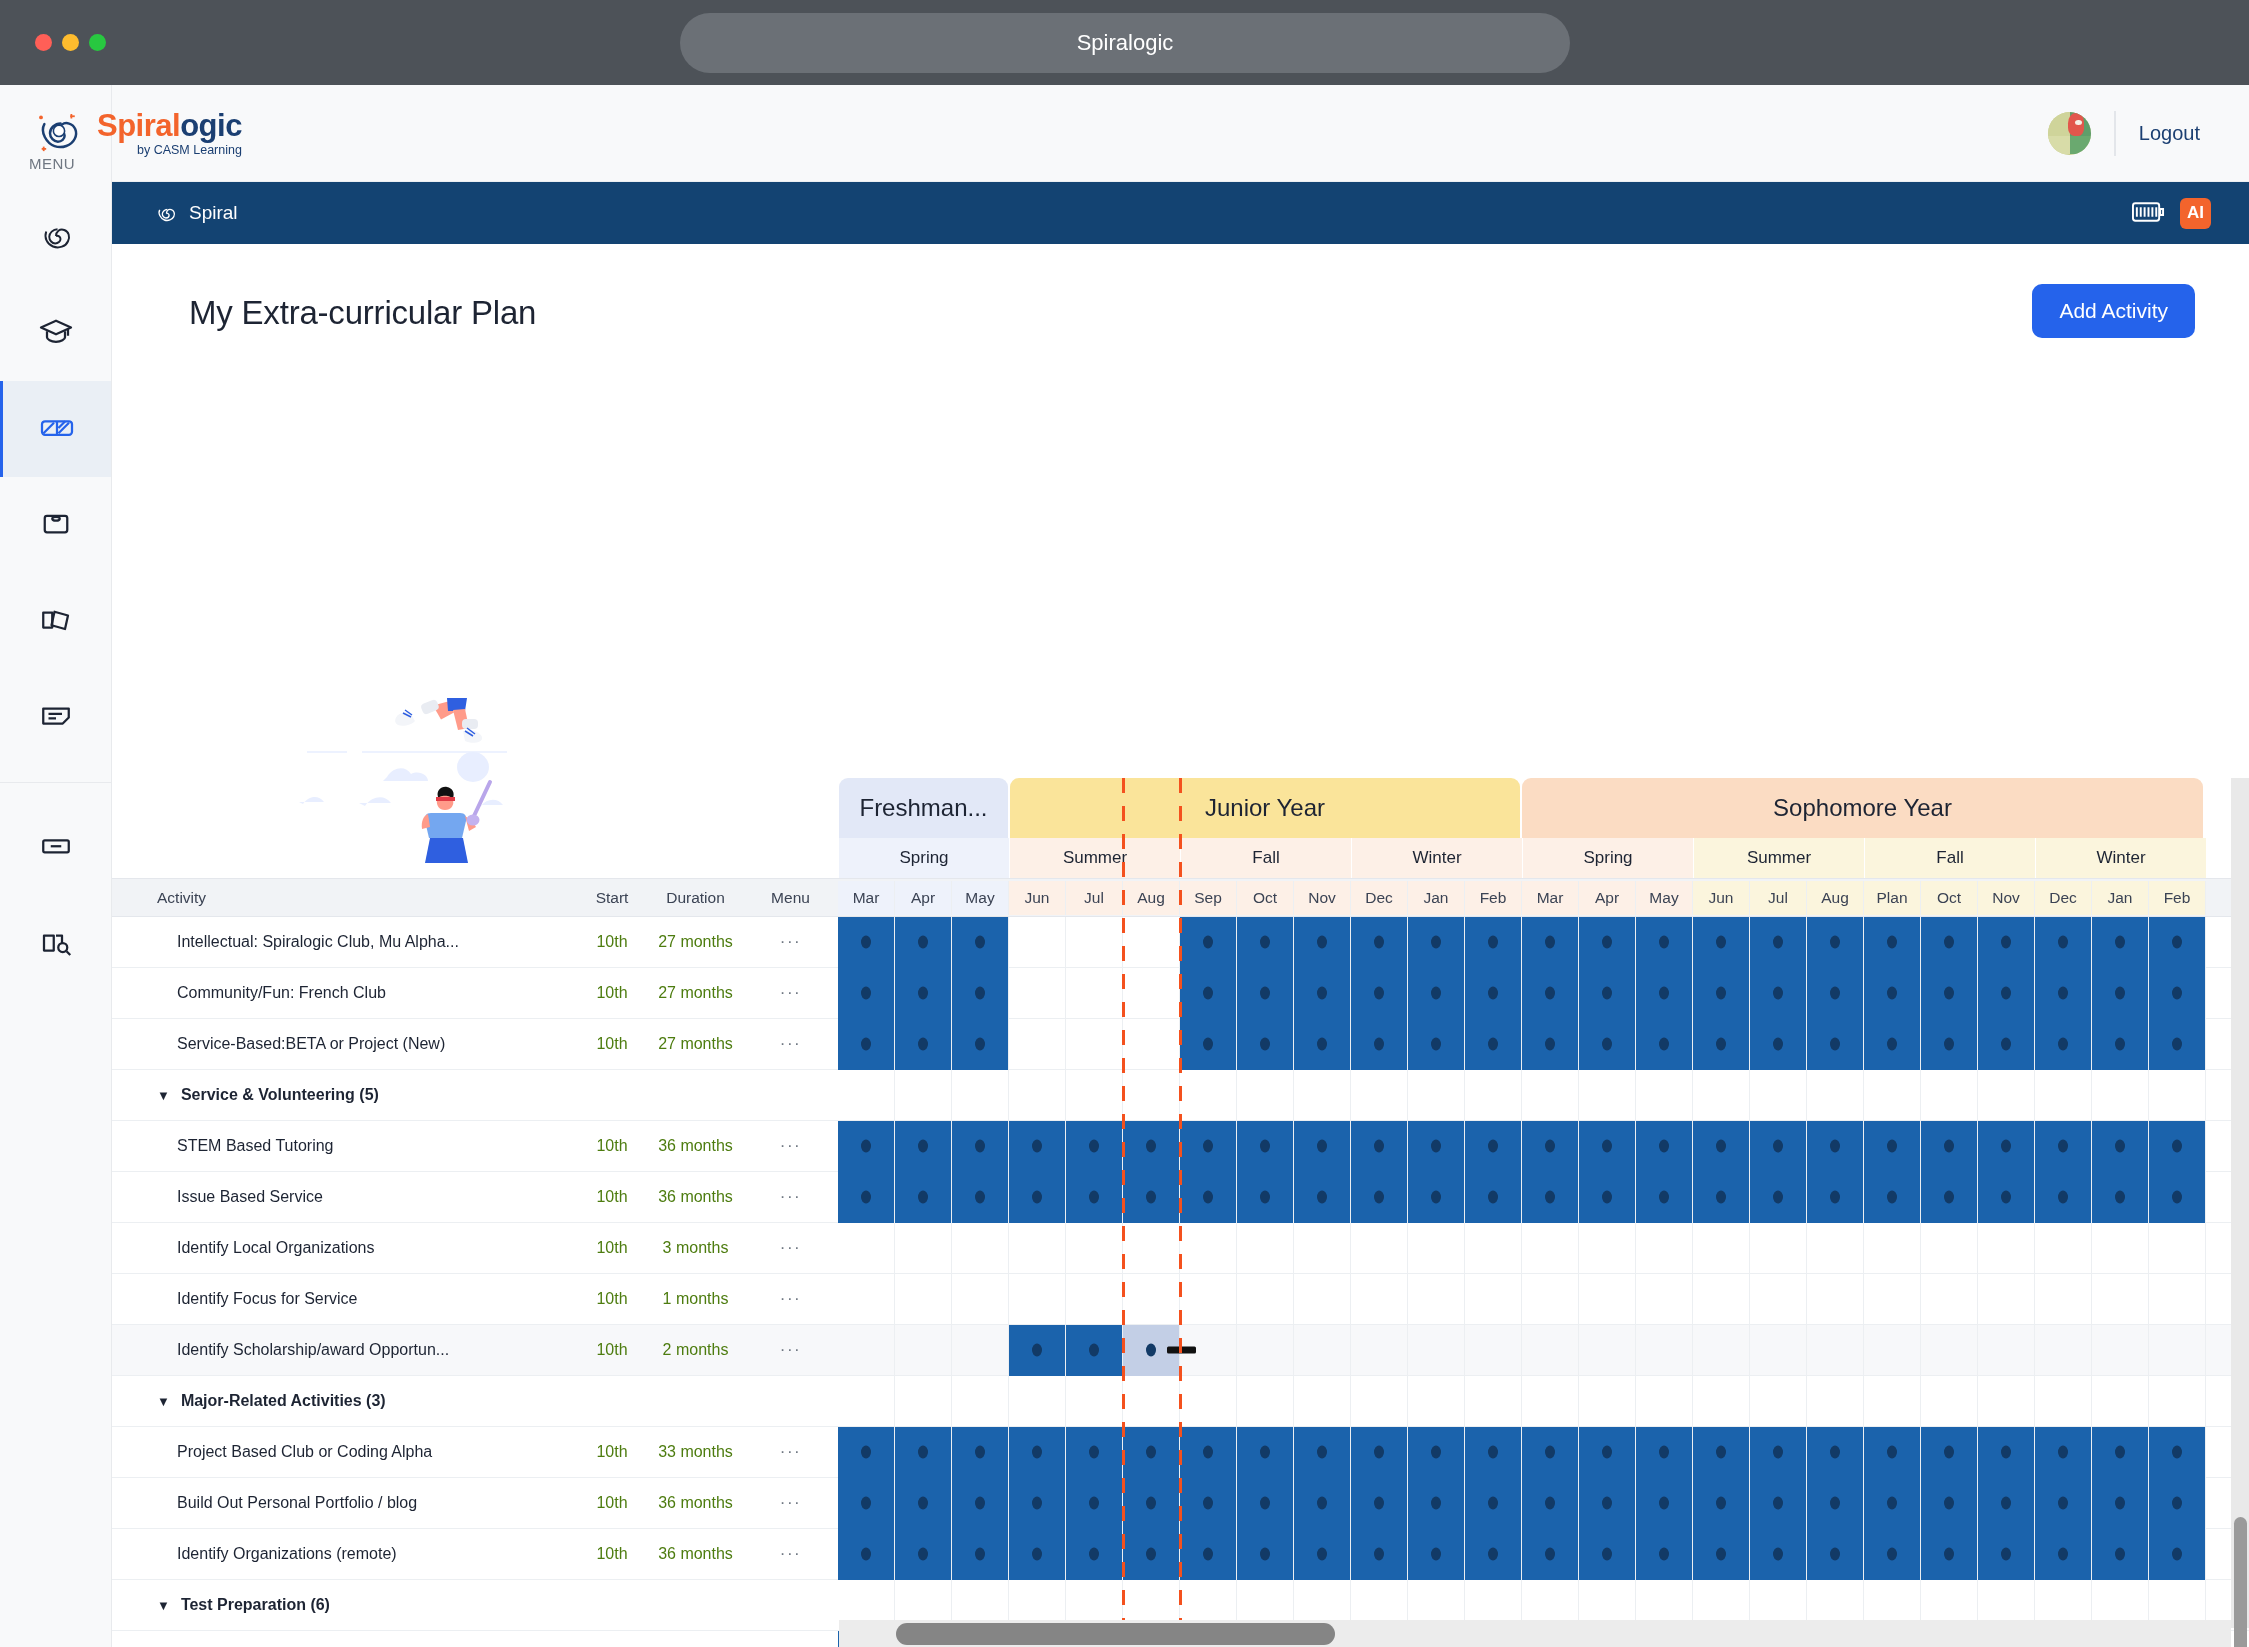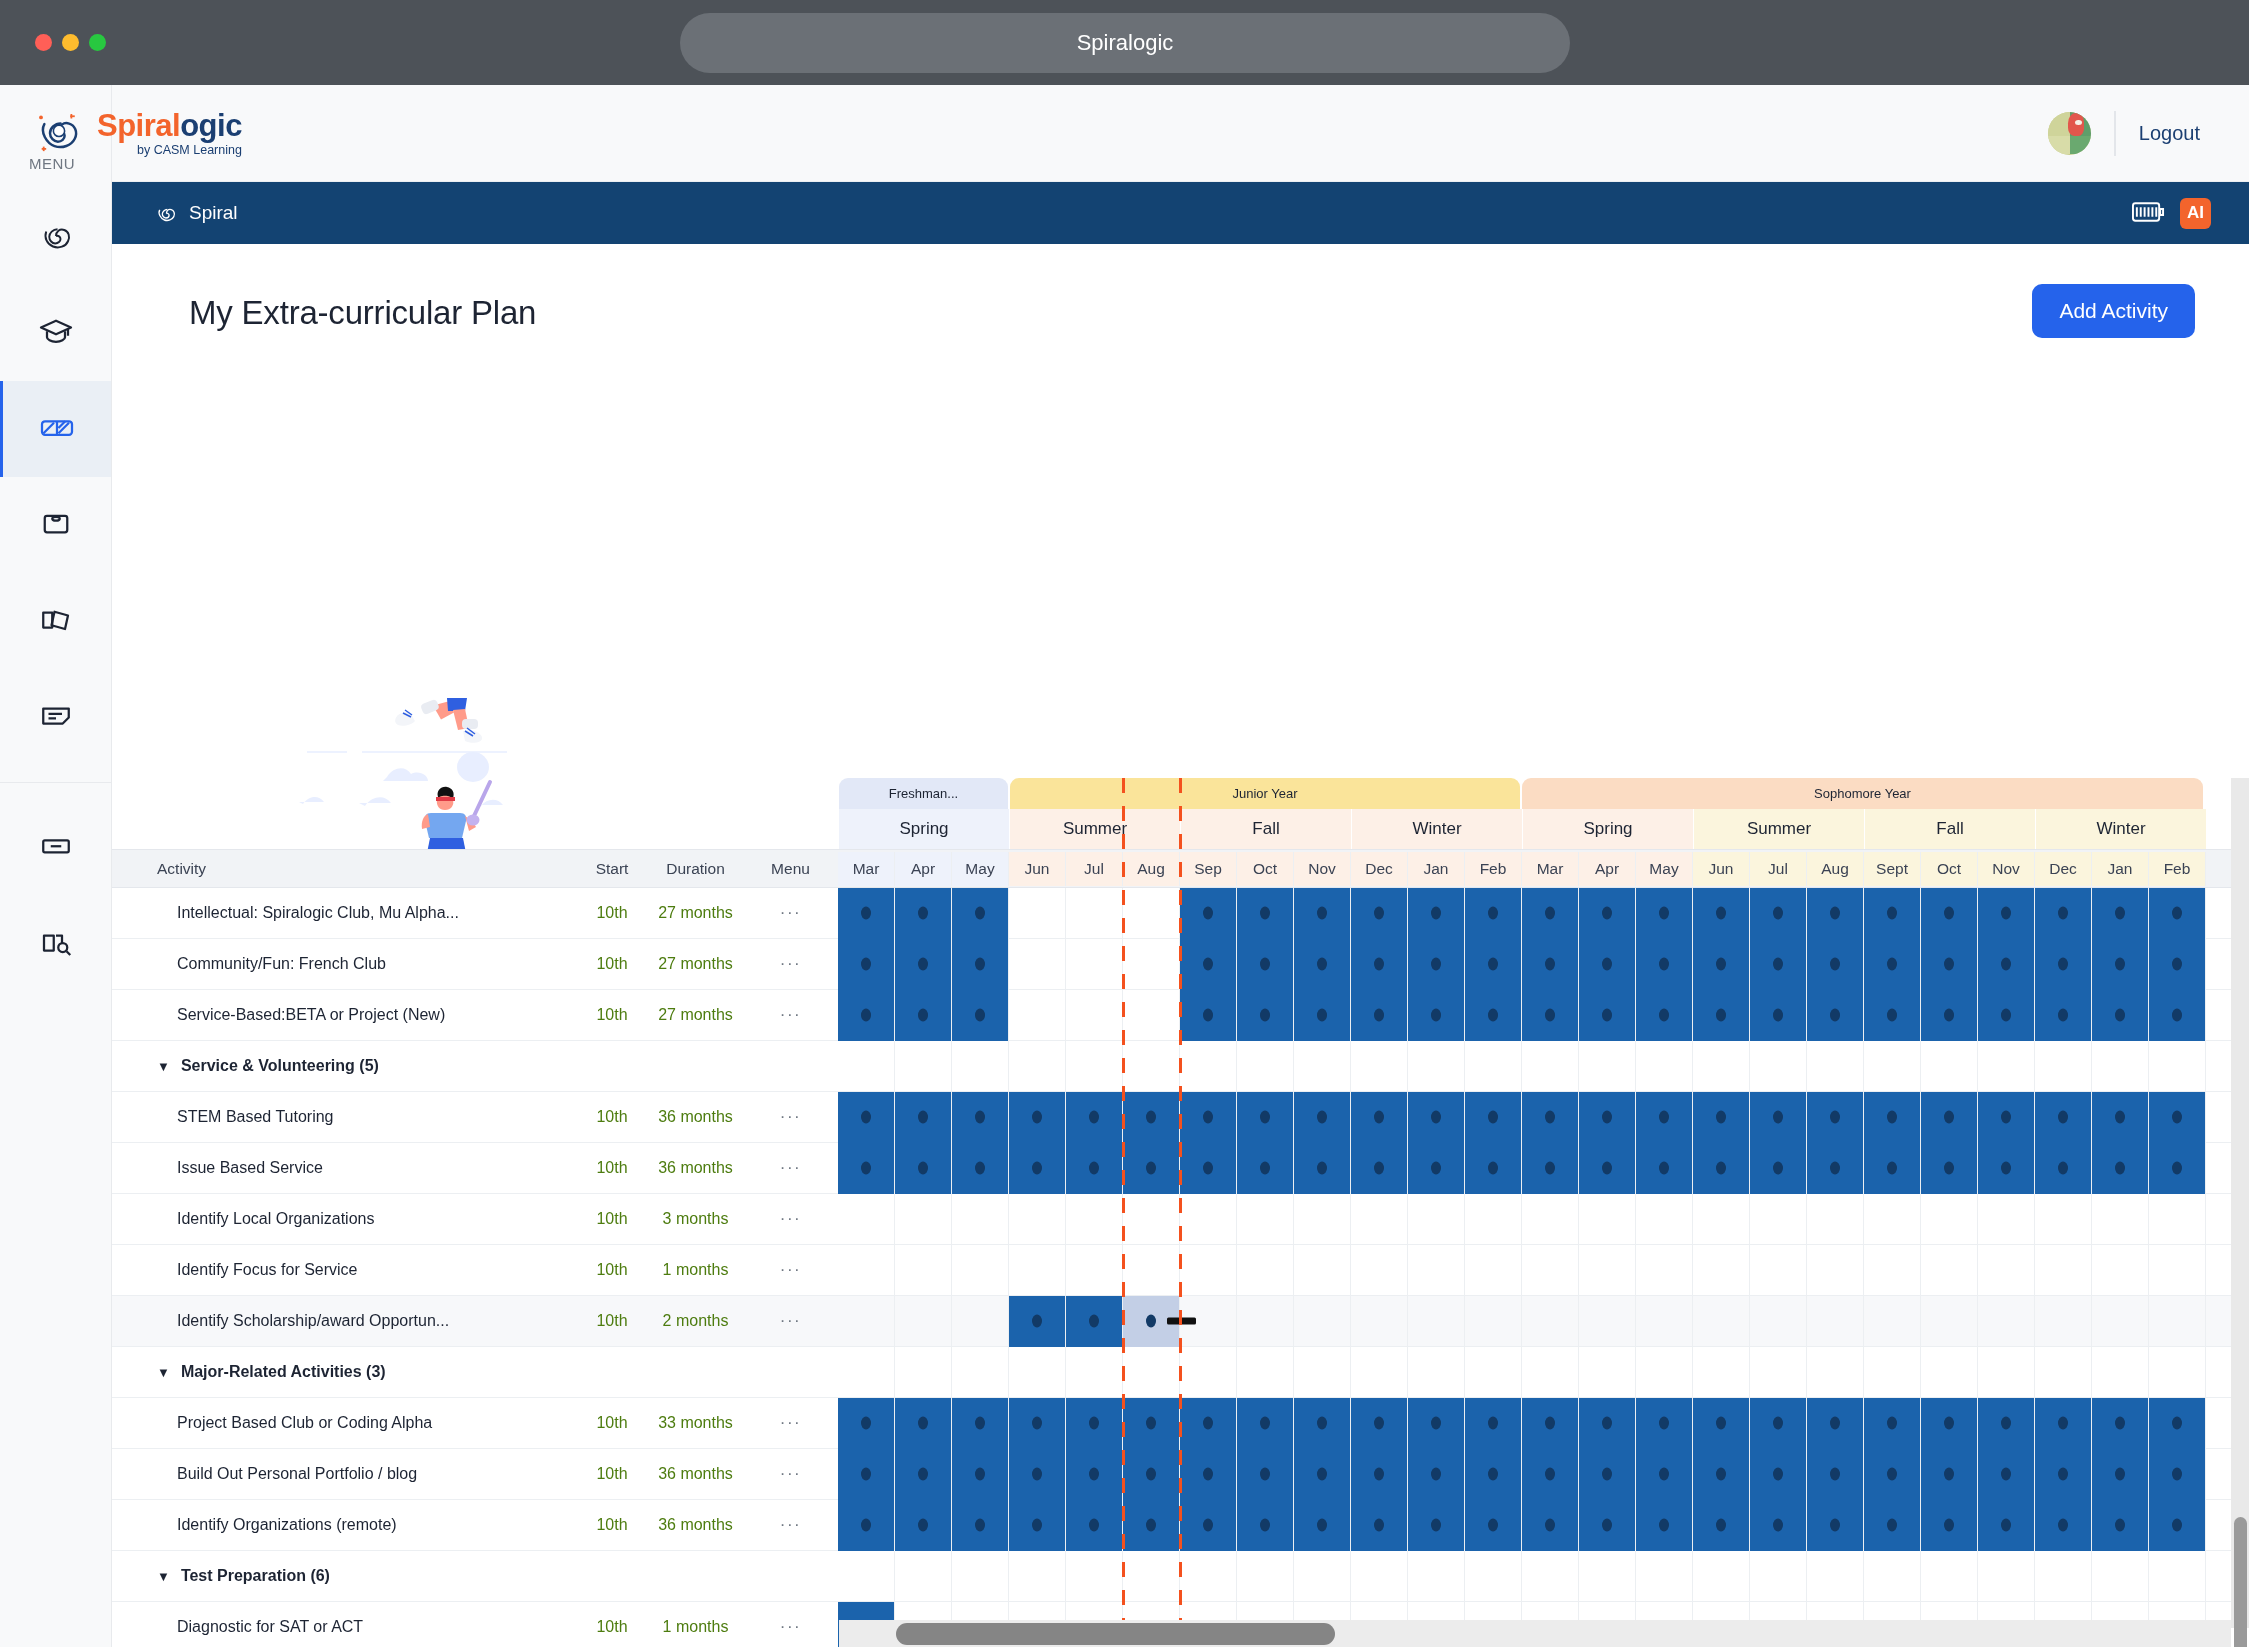--- a/index.html
+++ b/index.html
@@ -111,22 +111,22 @@
   
   .illus{ position:absolute; left:185px; top:444px; width:210px; height:175px; }
 
   
   .gantt-wrap{
     position:absolute; left:0; right:0; top:534px; bottom:0;
   }
   .year-row, .season-row, .month-row { display:flex; }
   .left-pad{ flex:0 0 727px; }
   .year-cell{
-    text-align:center; font-size:13px; color:#1d2433;
-    padding:8px 0; border-radius:9px 9px 0 0;
+    text-align:center; font-size:24px; color:#1d2433;
+    padding:16px 0; border-radius:9px 9px 0 0;
   }
   .season-cell{
     text-align:center; font-size:17px; color:#1d2433; padding:10px 0;
     border-right:1px solid #ffffff;
   }
   .month-cell{
     text-align:center; font-size:15px; color:#1d2433; padding:8px 0;
     border-right:1px solid #eceff2;
   }
 
@@ -446,21 +446,21 @@
               <div class="month-cell m-soph" style="width: 57px; flex: 0 0 57px;">Nov</div>
               <div class="month-cell m-soph" style="width: 57px; flex: 0 0 57px;">Dec</div>
               <div class="month-cell m-soph" style="width: 57px; flex: 0 0 57px;">Jan</div>
               <div class="month-cell m-soph" style="width: 57px; flex: 0 0 57px;">Feb</div>
               <div class="month-cell m-soph" style="width: 57px; flex: 0 0 57px;">Mar</div>
               <div class="month-cell m-soph" style="width: 57px; flex: 0 0 57px;">Apr</div>
               <div class="month-cell m-soph" style="width: 57px; flex: 0 0 57px;">May</div>
               <div class="month-cell m-jun" style="width: 57px; flex: 0 0 57px;">Jun</div>
               <div class="month-cell m-jun" style="width: 57px; flex: 0 0 57px;">Jul</div>
               <div class="month-cell m-jun" style="width: 57px; flex: 0 0 57px;">Aug</div>
-              <div class="month-cell m-jun" style="width: 57px; flex: 0 0 57px;">Sept</div>
+              <div class="month-cell m-jun" style="width: 57px; flex: 0 0 57px;">Plan</div>
               <div class="month-cell m-jun" style="width: 57px; flex: 0 0 57px;">Oct</div>
               <div class="month-cell m-jun" style="width: 57px; flex: 0 0 57px;">Nov</div>
               <div class="month-cell m-jun" style="width: 57px; flex: 0 0 57px;">Dec</div>
               <div class="month-cell m-jun" style="width: 57px; flex: 0 0 57px;">Jan</div>
               <div class="month-cell m-jun" style="width: 57px; flex: 0 0 57px;">Feb</div>
             </div>
         </div>
 
         <div class="rows" id="rows">
             <div class="row">

